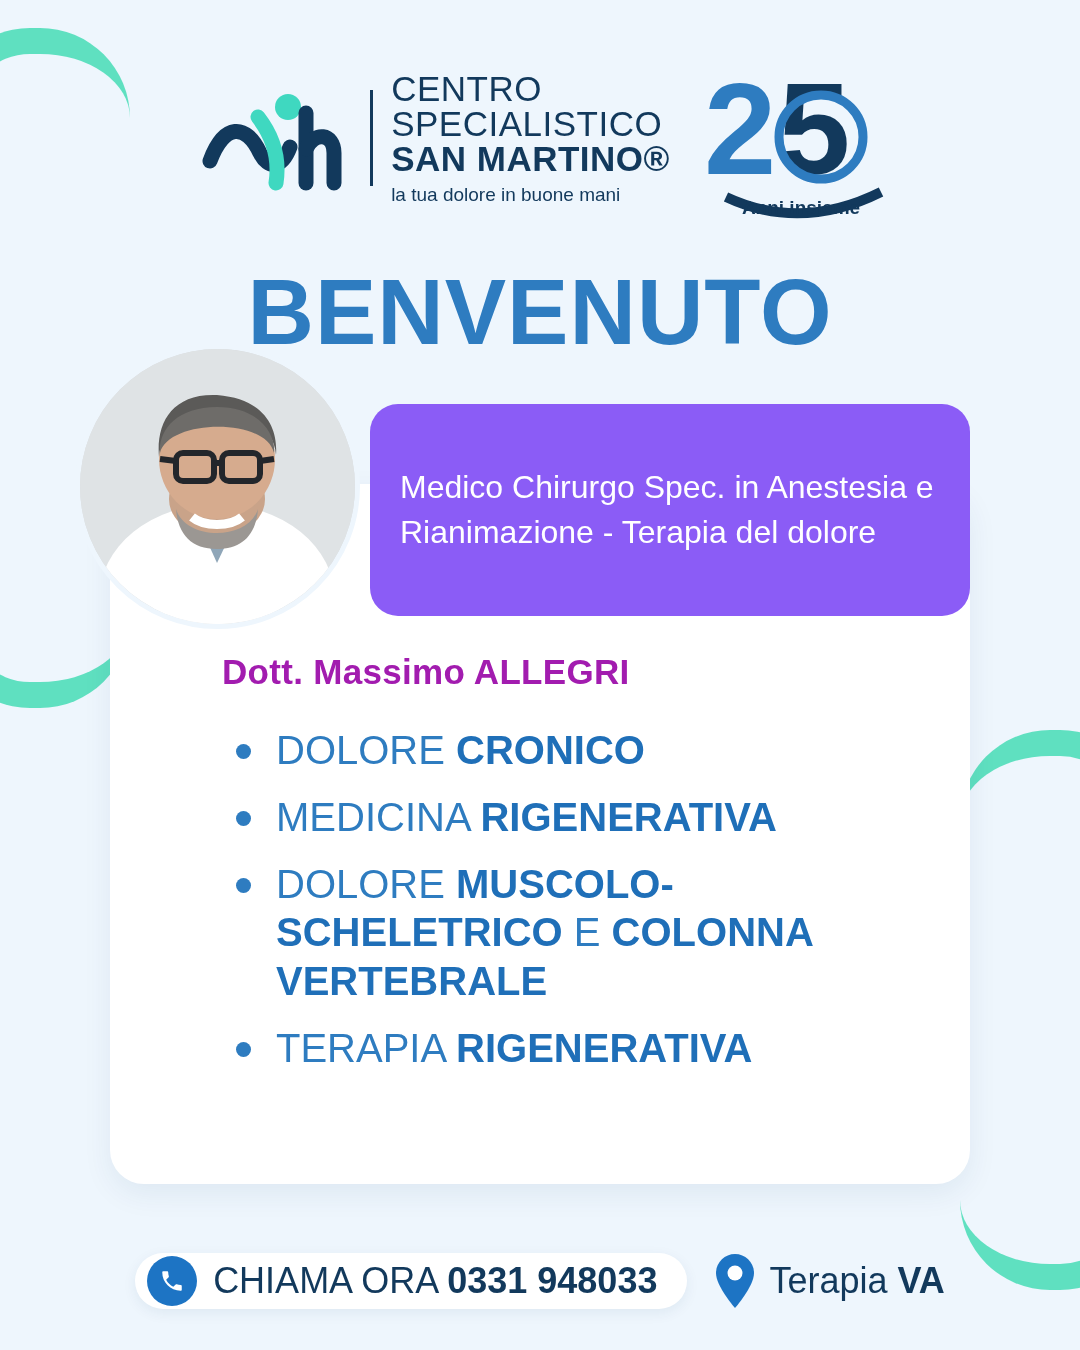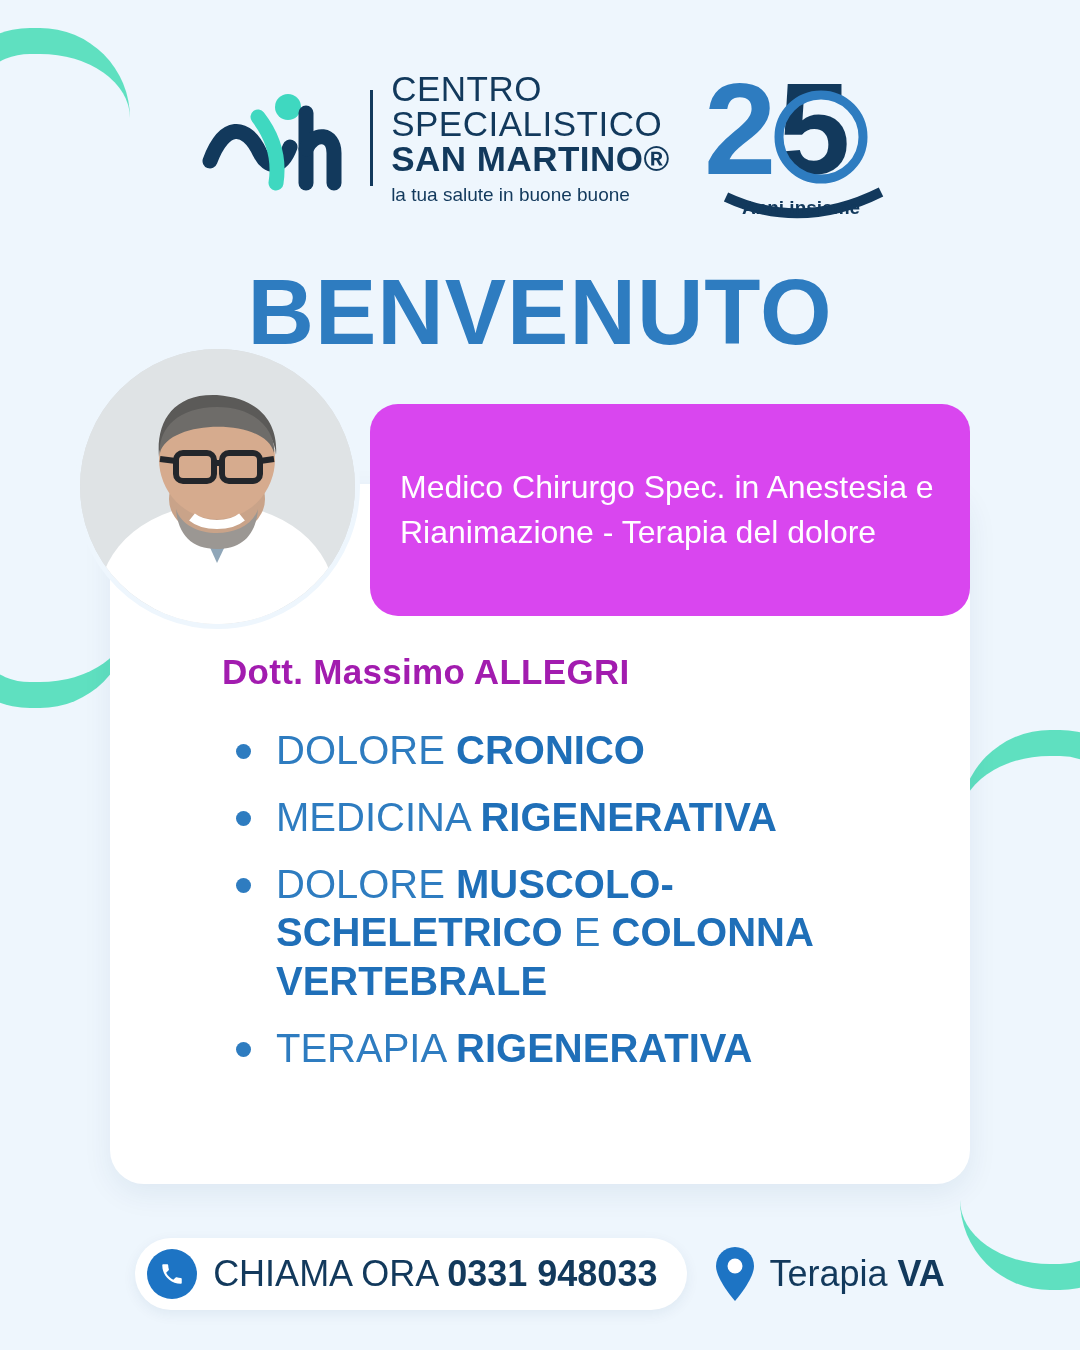--- a/index.html
+++ b/index.html
@@ -110,21 +110,21 @@
     box-shadow: 0 10px 30px rgba(20,60,100,0.07);
   }
 
   
   .role-banner {
     position: absolute;
     left: 370px;
     top: 404px;
     width: 600px;
     height: 212px;
-    background: #d946ef;
+    background: #8b5cf6;
     border-radius: 28px;
     display: flex;
     align-items: center;
     padding: 0 28px 0 30px;
   }
   .role-banner span {
     color: #ffffff;
     font-size: 32px;
     line-height: 1.42;
   }
@@ -187,21 +187,21 @@
     bottom: 40px;
     width: 1080px;
     display: flex;
     justify-content: center;
     align-items: center;
     gap: 22px;
   }
   .pill {
     background: #ffffff;
     border-radius: 40px;
-    height: 72px;
+    height: 56px;
     display: flex;
     align-items: center;
     padding: 0 30px 0 12px;
     gap: 16px;
     box-shadow: 0 4px 14px rgba(20,60,100,0.07);
   }
   .phone-circle {
     width: 50px;
     height: 50px;
     border-radius: 50%;
@@ -243,21 +243,21 @@
         <path d="M56 34 C 70 52, 78 74, 74 100" fill="none" stroke="#3fd8c0" stroke-width="15" stroke-linecap="round"></path>
         <circle cx="86" cy="24" r="13" fill="#3fd8c0"></circle>
         <path d="M104 30 L104 100" fill="none" stroke="#12395c" stroke-width="15" stroke-linecap="round"></path>
         <path d="M104 66 C 112 48, 132 50, 132 70 L132 100" fill="none" stroke="#12395c" stroke-width="15" stroke-linecap="round"></path>
       </svg>
       <div class="logo-divider"></div>
       <div class="logo-text">
         <div class="l1">CENTRO</div>
         <div class="l2">SPECIALISTICO</div>
         <div class="l3">SAN MARTINO®</div>
-        <div class="l4">la tua salute in buone buone</div>
+        <div class="l4">la tua dolore in buone mani</div>
       </div>
     </div>
 
     <svg class="badge25" viewBox="0 0 210 185">
       <text x="8" y="132" font-family="Liberation Sans, sans-serif" font-size="130" font-weight="bold" fill="#2e7cc0">2</text>
       <text x="82" y="132" font-family="Liberation Sans, sans-serif" font-size="130" font-weight="bold" fill="#12395c">5</text>
       <circle cx="125" cy="95" r="42" fill="none" stroke="#2e7cc0" stroke-width="9"></circle>
       <path d="M30 155 Q105 190 185 150" fill="none" stroke="#12395c" stroke-width="10"></path>
       <text x="105" y="172" text-anchor="middle" font-family="Liberation Sans, sans-serif" font-size="19" font-weight="bold" fill="#12395c">Anni insieme</text>
     </svg>

